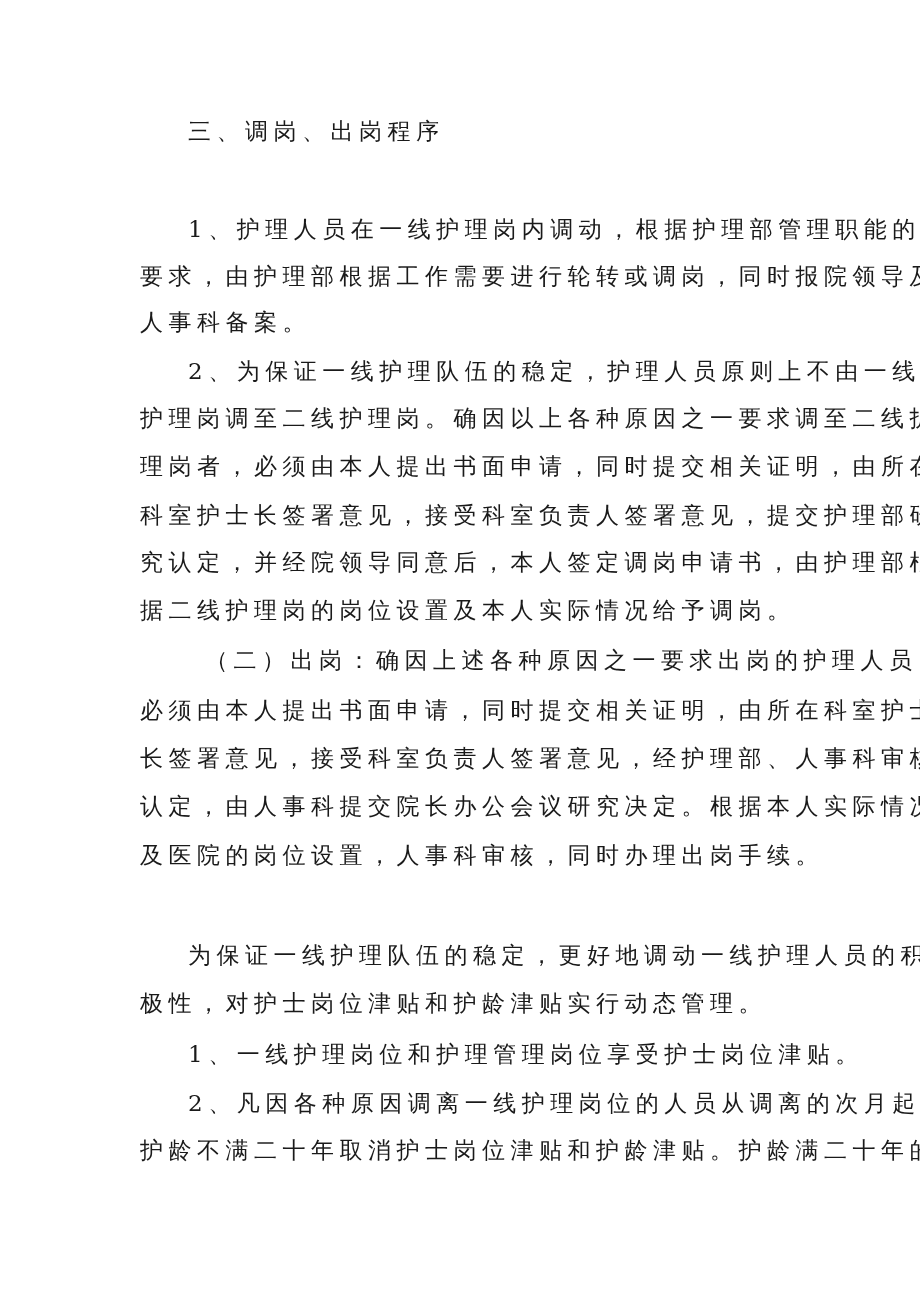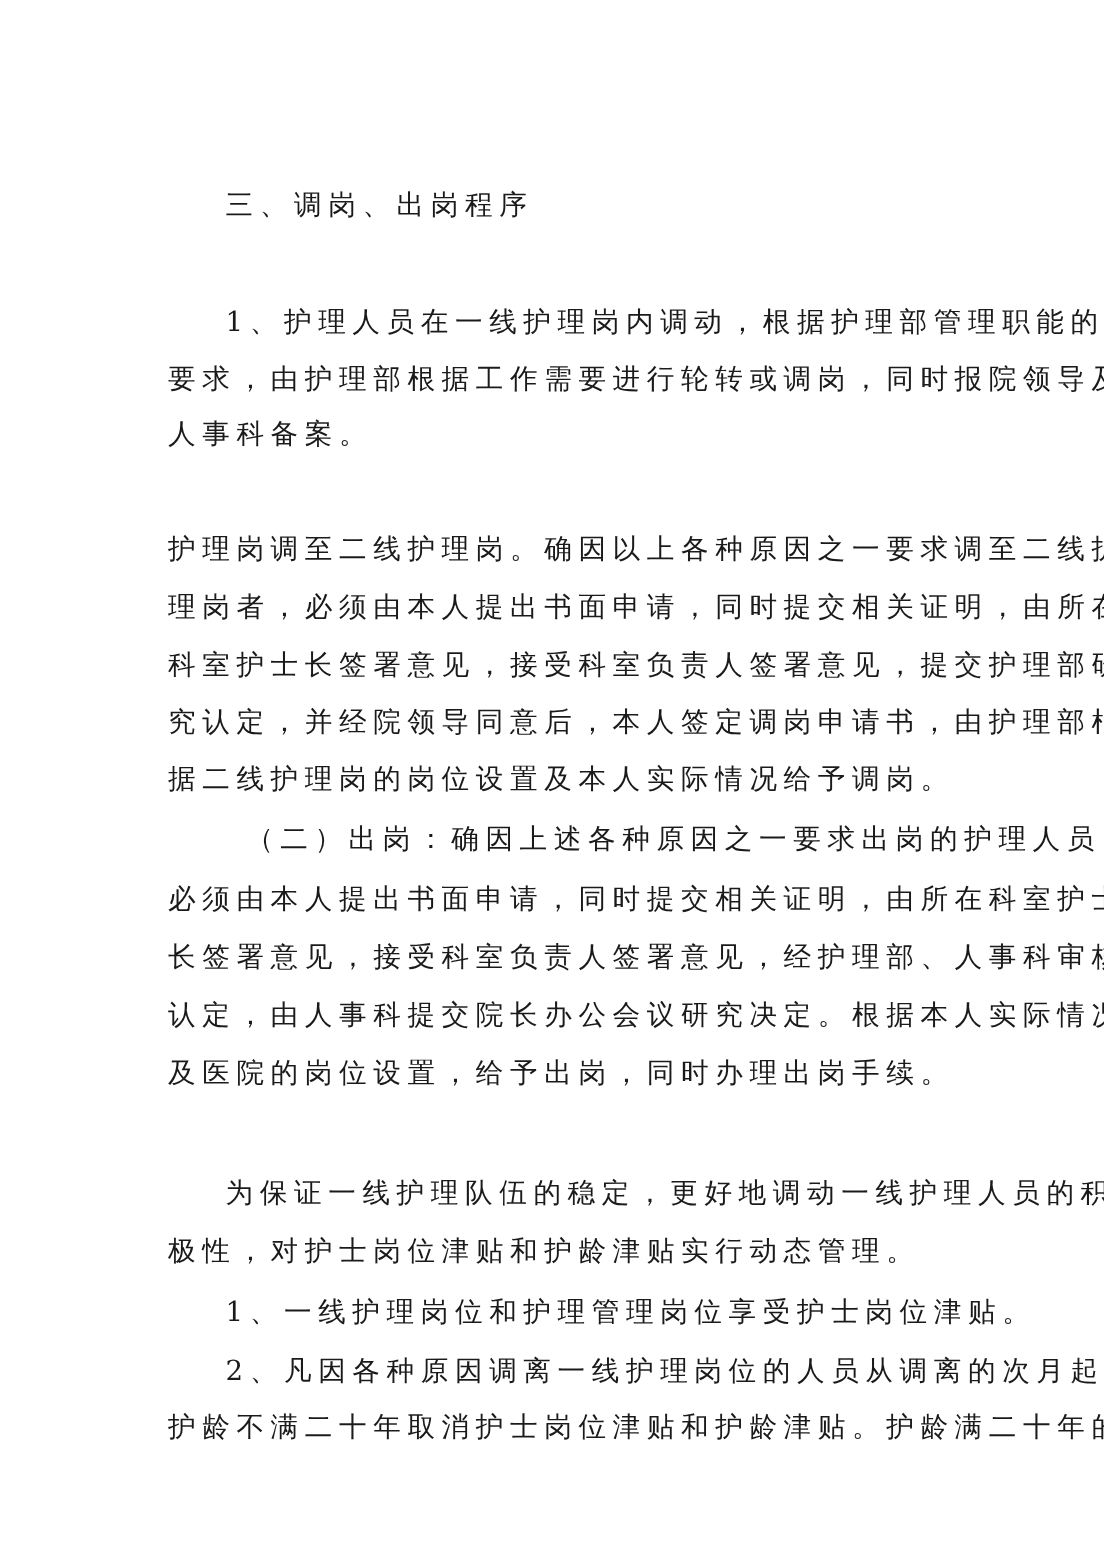--- a/index.html
+++ b/index.html
@@ -1,45 +1,46 @@
 <!DOCTYPE html>
 <html><head>
 <meta charset="utf-8">
 <style>
   html, body { margin: 0; padding: 0; background: #ffffff; }
   body { width: 920px; height: 1301px; position: relative; overflow: hidden;
          font-family: "DejaVu Serif", "Liberation Serif", serif; color: #1a1a1a; }
   .page { position: absolute; left: 0; top: 0; width: 920px; height: 1301px; background: #fff; }
   .line { position: absolute; left: 140px; width: 652px; height: 30px; line-height: 30px;
-          font-size: 23px; white-space: nowrap; letter-spacing: 5.5px; text-align-last: justify; text-align: justify; margin-top: 40px; }
+          font-size: 23px; white-space: nowrap; letter-spacing: 5.5px; text-align-last: justify; text-align: justify; }
   .line.nj { text-align-last: left; }
   .ind2 { left: 188px; width: 604px; }
   .ind3 { left: 205px; width: 587px; }
 </style>
 </head>
 <body>
 
 <div class="page">
   <div class="line nj ind2" style="top:116px">三、调岗、出岗程序</div>
 
   <div class="line ind2" style="top:214px">1、护理人员在一线护理岗内调动，根据护理部管理职能的</div>
   <div class="line" style="top:261px">要求，由护理部根据工作需要进行轮转或调岗，同时报院领导及</div>
   <div class="line nj" style="top:307px">人事科备案。</div>
 
+  <div class="line ind2" style="top:356px">2、为保证一线护理队伍的稳定，护理人员原则上不由一线</div>
   <div class="line" style="top:403px">护理岗调至二线护理岗。确因以上各种原因之一要求调至二线护</div>
   <div class="line" style="top:451px">理岗者，必须由本人提出书面申请，同时提交相关证明，由所在</div>
   <div class="line" style="top:500px">科室护士长签署意见，接受科室负责人签署意见，提交护理部研</div>
   <div class="line" style="top:547px">究认定，并经院领导同意后，本人签定调岗申请书，由护理部根</div>
   <div class="line nj" style="top:595px">据二线护理岗的岗位设置及本人实际情况给予调岗。</div>
 
   <div class="line ind3" style="top:645px; width:600px">（二）出岗：确因上述各种原因之一要求出岗的护理人员，</div>
   <div class="line" style="top:695px">必须由本人提出书面申请，同时提交相关证明，由所在科室护士</div>
   <div class="line" style="top:743px">长签署意见，接受科室负责人签署意见，经护理部、人事科审核</div>
   <div class="line" style="top:791px">认定，由人事科提交院长办公会议研究决定。根据本人实际情况</div>
-  <div class="line nj" style="top:840px">及医院的岗位设置，给予出岗，同时办理出岗手续。</div>
+  <div class="line nj" style="top:840px">及医院的岗位设置，人事科审核，同时办理出岗手续。</div>
 
   <div class="line nj" style="top:988px">极性，对护士岗位津贴和护龄津贴实行动态管理。</div>
   <div class="line ind2" style="top:940px">为保证一线护理队伍的稳定，更好地调动一线护理人员的积</div>
 
   <div class="line nj ind2" style="top:1039px">1、一线护理岗位和护理管理岗位享受护士岗位津贴。</div>
   <div class="line ind2" style="top:1088px">2、凡因各种原因调离一线护理岗位的人员从调离的次月起</div>
   <div class="line" style="top:1135px">护龄不满二十年取消护士岗位津贴和护龄津贴。护龄满二十年的</div>
 </div>
 
 </body></html>

